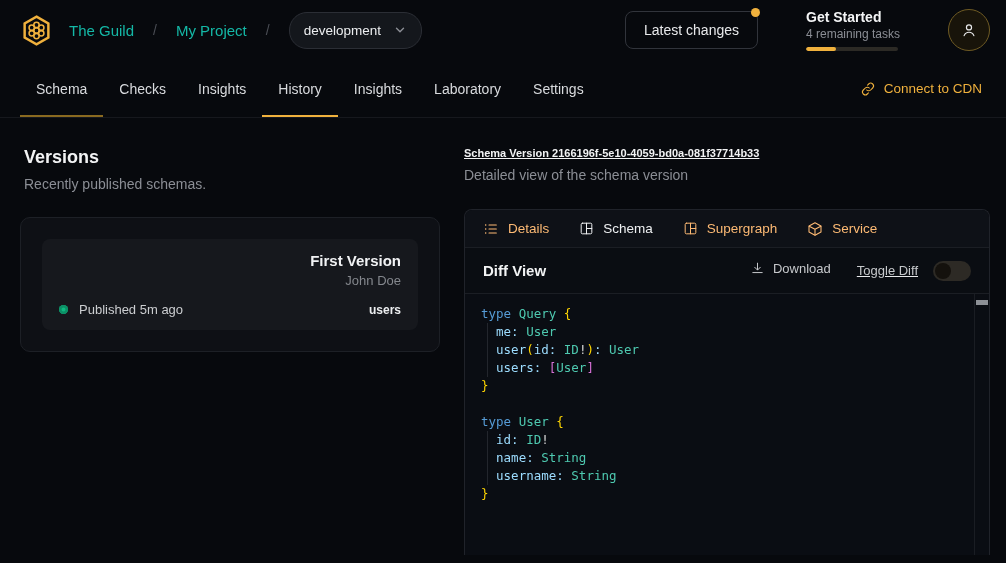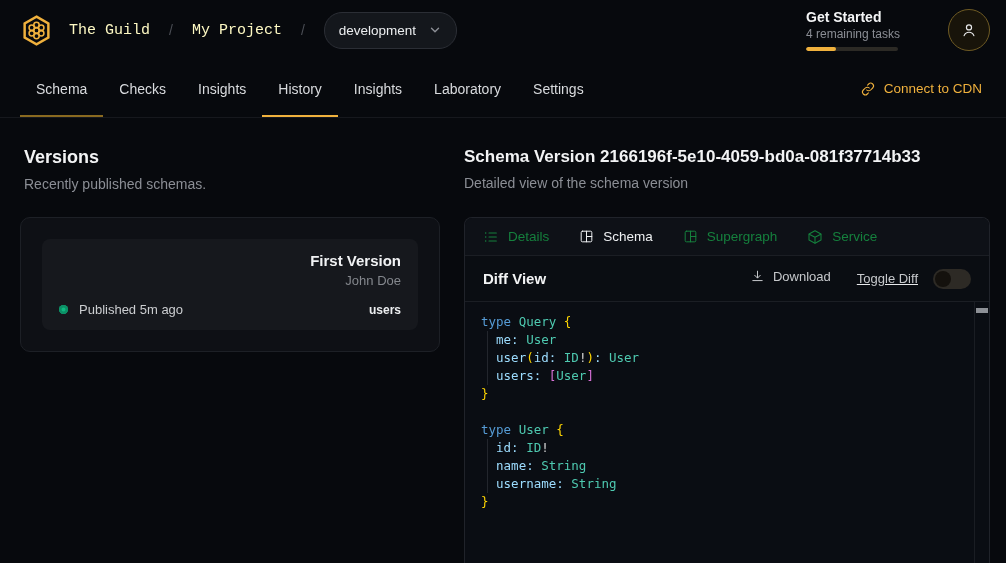--- a/index.html
+++ b/index.html
@@ -10,21 +10,21 @@
     font-family:"Liberation Sans", sans-serif;
     overflow:hidden;
     position:relative;
   }
   svg { display:block; }
 
   
   .header { height:60px; display:flex; align-items:center; padding:0 16px 0 20px; }
   .logo { width:33px; height:33px; flex:0 0 auto; }
   .crumbs { display:flex; align-items:center; gap:19px; margin-left:16px; font-size:15px; }
-  .crumb { color:#fef9c3; font-weight:500; cursor:pointer;font-family:Liberation Mono, monospace; }
+  .crumb { color:#14b8a6; font-weight:500; cursor:pointer; }
   .crumb-sep { color:#4b4e55; font-size:14px; }
   .env-btn {
     margin-left:19px; display:flex; align-items:center; gap:12px;
     background:#14171c; border:1px solid #2b2e35; border-radius:18px;
     padding:10px 14px; font-size:13.5px; color:#eceef0; cursor:pointer;
   }
   .env-btn .chev { color:#8c8f96; }
   .spacer { flex:1; }
   .latest-btn {
     position:relative; background:transparent; border:1px solid #31343b; border-radius:8px;
@@ -51,39 +51,39 @@
   .nav-tab::after { content:""; position:absolute; left:0; right:0; bottom:0; height:2px; background:transparent; }
   .nav-tab.ind-dim::after { background:#8a6a20; }
   .nav-tab.ind-bright::after { background:#f0b13d; }
   .cdn-link { margin-left:auto; display:flex; align-items:center; gap:8px; color:#f0b13d; font-size:13.5px; cursor:pointer; }
 
   
   .main { display:flex; align-items:flex-start; }
   .col-left { width:440px; flex:0 0 auto; padding:29px 0 0 24px; }
   .col-right { flex:1; padding:29px 16px 0 24px; min-width:0; }
   .h1 { font-size:18px; font-weight:700; color:#f2f3f4; }
-  .h1-right { font-size:17px; }
+  .h1-right { font-size:11px;text-decoration:underline; }
   .sub { font-size:14px; color:#8b8e95; margin-top:8px; }
 
   .versions-card {
     margin-top:25px; margin-left:-4px; width:420px;
     background:#0e1015; border:1px solid #1d2026; border-radius:10px; padding:21px;text-align:right;
   }
   .version-item { background:#16181d; border-radius:8px; padding:13px 17px; cursor:pointer; }
   .vi-title { font-size:15px; font-weight:700; color:#f1f2f4; }
   .vi-author { font-size:13px; color:#84878d; margin-top:4px; }
   .vi-meta { display:flex; align-items:center; margin-top:14px; }
   .vi-dot { width:9px; height:9px; border-radius:50%; background:#10b981; box-shadow:inset 0 0 0 2.5px #0c8f66; }
   .vi-status { font-size:13px; color:#cbcdd0; margin-left:11px; }
   .vi-service { margin-left:auto; font-size:12px; font-weight:700; color:#eceef0; }
 
   
   .panel { margin-top:26px; border:1px solid #20232a; border-bottom:none; border-radius:8px 8px 0 0; height:346px; display:flex; flex-direction:column; overflow:hidden; }
   .panel-tabs { display:flex; align-items:center; gap:30px; padding:0 18px; height:38px; background:#0e1117; border-bottom:1px solid #1b1e24; flex:0 0 auto; }
-  .ptab { display:flex; align-items:center; gap:9px; font-size:13.5px; color:#15803d; cursor:pointer; }
+  .ptab { display:flex; align-items:center; gap:9px; font-size:13.5px; color:#fdba74; cursor:pointer; }
   .ptab.active { color:#eef0f2; }
   .ptab .ic { display:flex; }
   .diff-row { display:flex; align-items:center; padding:0 18px; height:46px; border-bottom:1px solid #1b1e24; background:#0a0d12; flex:0 0 auto; }
   .diff-title { font-size:15px; font-weight:700; color:#f2f3f4; }
   .diff-actions { margin-left:auto; display:flex; align-items:flex-start; gap:26px; }
   .dl-btn { display:flex; align-items:center; gap:8px; color:#c6c8cb; font-size:13px; cursor:pointer; }
   .toggle-wrap { display:flex; align-items:center; gap:15px;text-decoration:underline; }
   .toggle-label { font-size:13px; color:#c6c8cb; }
   .switch { width:38px; height:20px; border-radius:10px; background:#2d2a25; position:relative; cursor:pointer; flex:0 0 auto; }
   .switch .knob { position:absolute; top:2px; left:2px; width:16px; height:16px; border-radius:50%; background:#14110d; }
@@ -129,20 +129,24 @@
   </div>
   <div class="env-btn">
     <span>development</span>
     <span class="chev">
         <svg width="14" height="14" viewBox="0 0 16 16" fill="none" stroke="currentColor" stroke-width="1.6" stroke-linecap="round" stroke-linejoin="round">
           <path d="M4 6l4 4 4-4"></path>
         </svg>
       </span>
   </div>
   <div class="spacer"></div>
+  <button class="latest-btn">
+    <span>Latest changes</span>
+    <span class="latest-dot"></span>
+  </button>
   <div class="get-started">
     <div class="gs-title">Get Started</div>
     <div class="gs-sub">4 remaining tasks</div>
     <div class="gs-bar">
       <div class="gs-fill" id="gs-fill" style="width: 33%;"></div>
     </div>
   </div>
   <div class="avatar">
     <span>
         <svg width="18" height="18" viewBox="0 0 24 24" fill="none" stroke="currentColor" stroke-width="1.6" stroke-linecap="round" stroke-linejoin="round">

